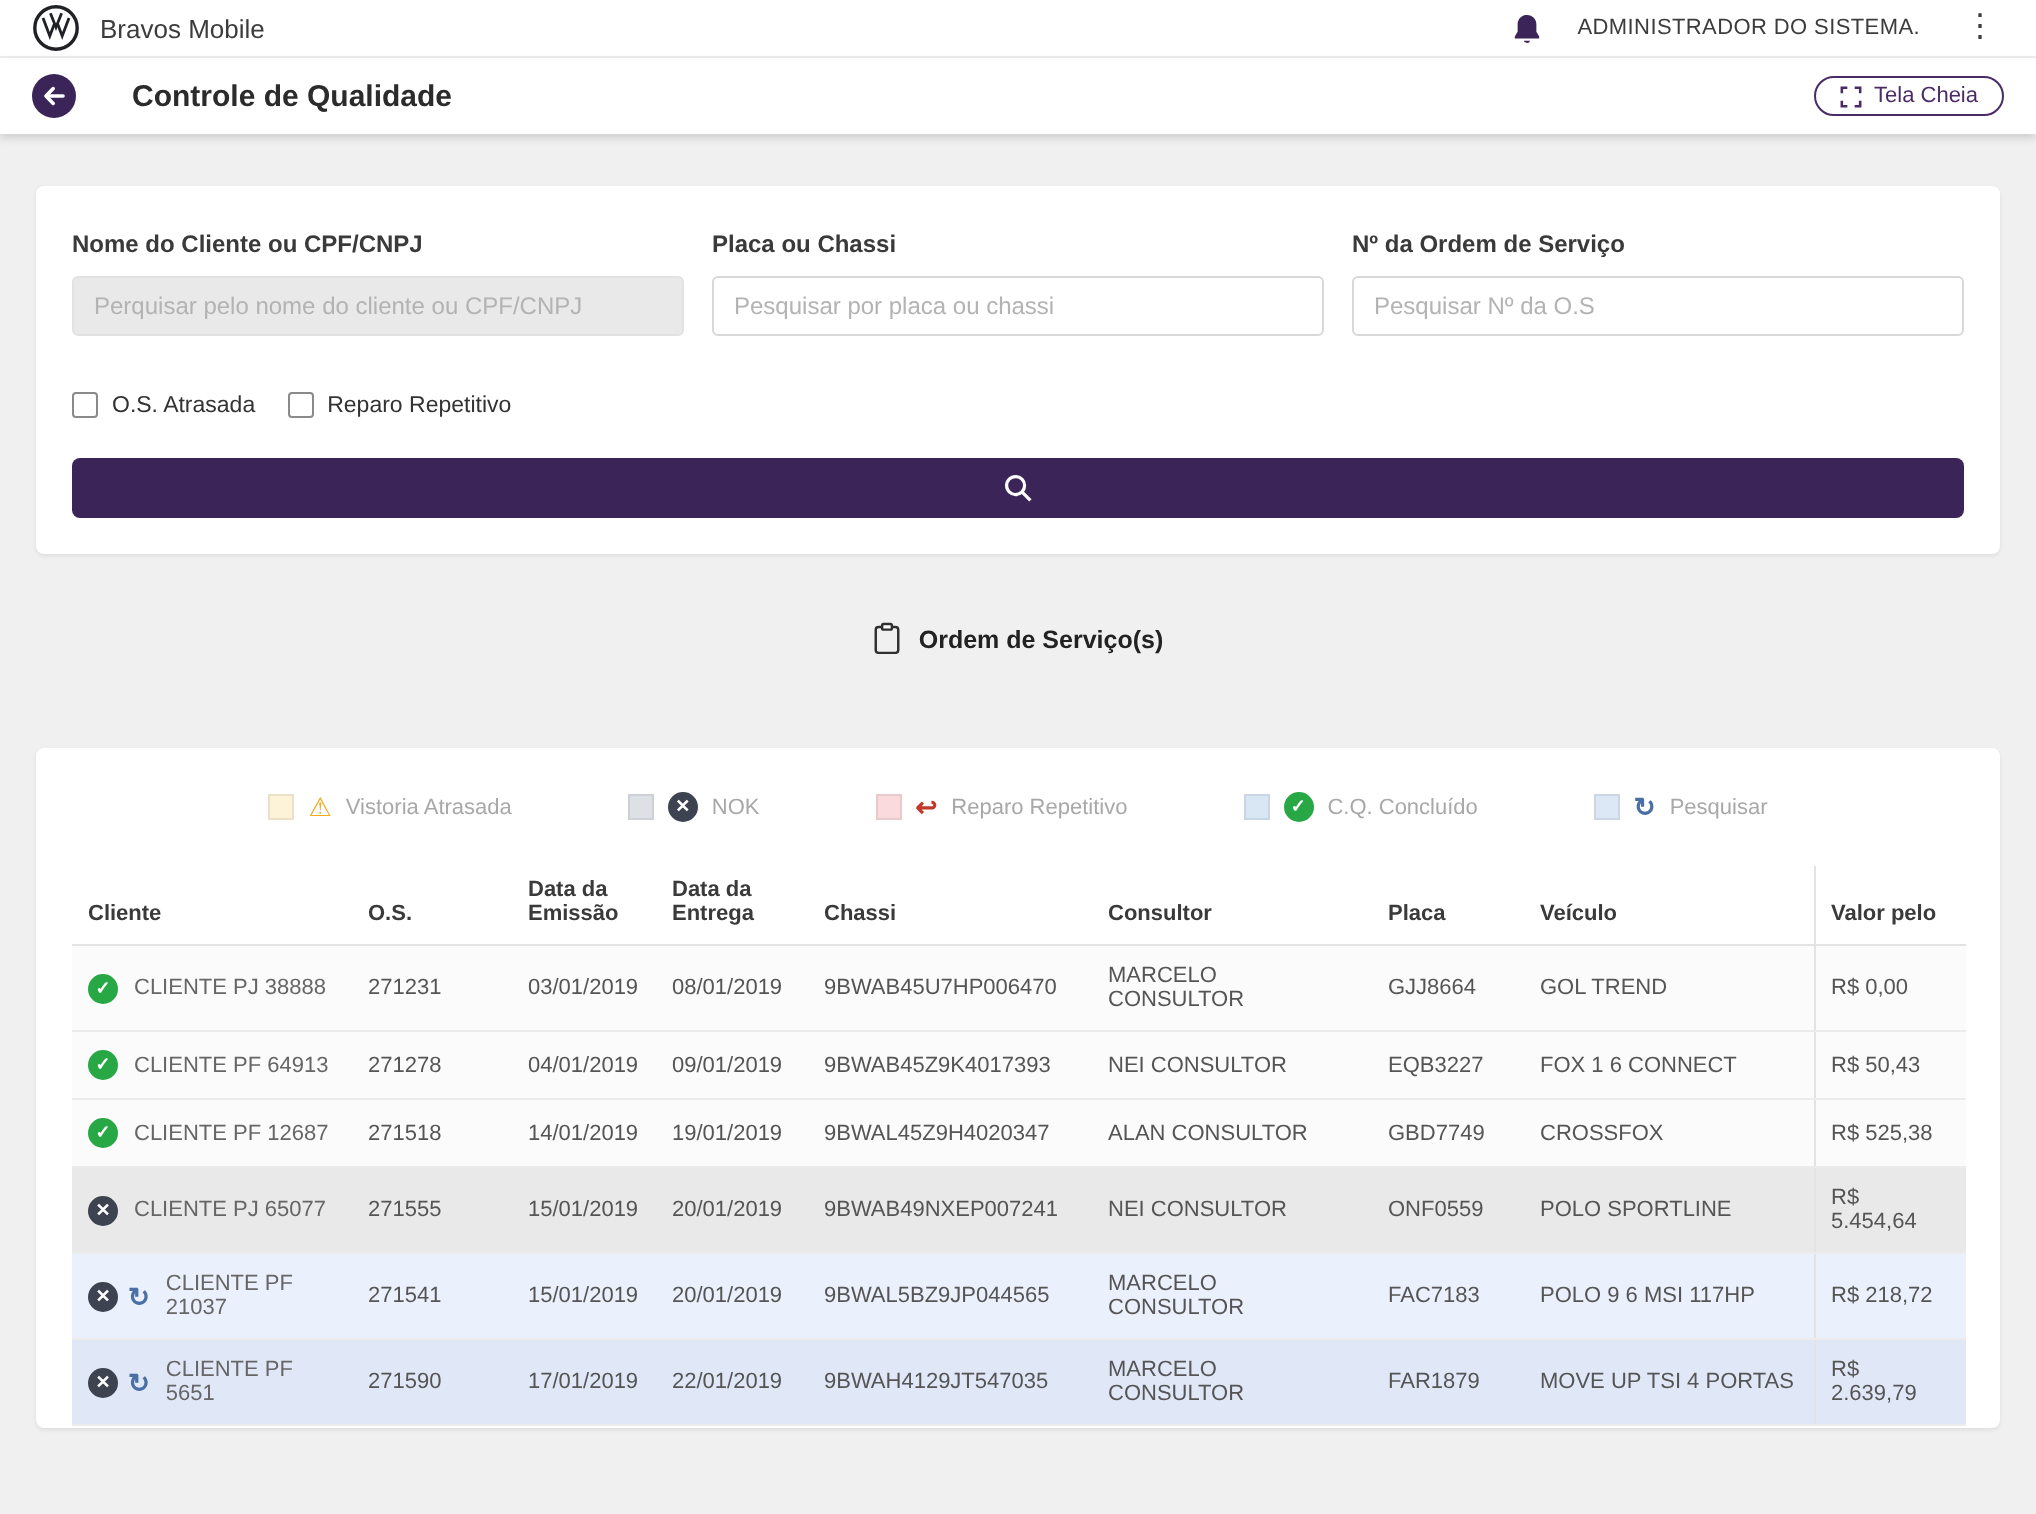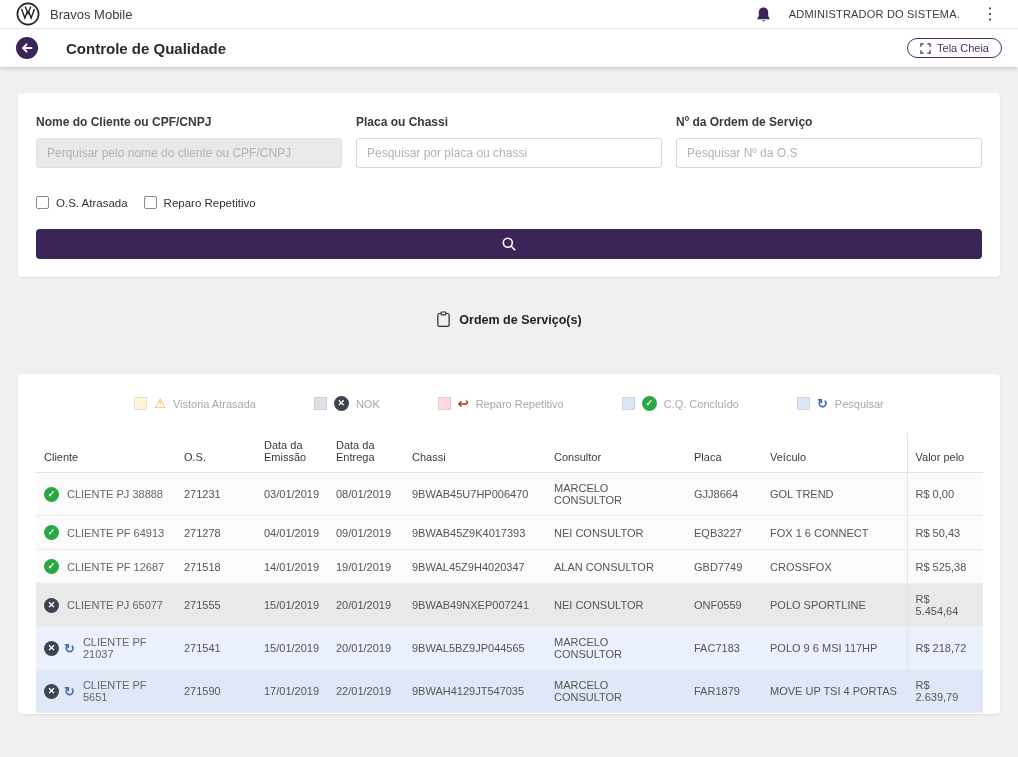--- a/index.html
+++ b/index.html
@@ -89,21 +89,21 @@
     padding: 10px 0 22px; font-size: 11px; color: #a8a8a8;
   }
   .legend-item { display: inline-flex; align-items: center; gap: 7px; }
   .swatch { width: 13px; height: 13px; border: 1px solid rgba(0,0,0,.07); display: inline-block; }
   .lg-warn  { color: #f0ad1e; font-size: 13px; }
   .lg-rep   { color: #c0392b; font-size: 13px; font-weight: bold; }
   .lg-retra { color: #4a6fa5; font-size: 13px; font-weight: bold; }
 
   table.orders { width: 100%; border-collapse: collapse; table-layout: fixed; font-size: 11px; }
   table.orders th {
-    text-align: left; font-weight: normal; color: #3a3a3a; font-size: 11px;
+    text-align: left; font-weight: bold; color: #3a3a3a; font-size: 11px;
     padding: 6px 8px 9px; border-bottom: 1px solid #e3e3e3; vertical-align: bottom;
   }
   table.orders td {
     padding: 9px 8px; border-bottom: 1px solid #ececec; color: #555;
     vertical-align: middle; overflow-wrap: break-word;
   }
   table.orders th:last-child, table.orders td:last-child { border-left: 1px solid #e3e3e3; }
   .col-cliente { width: 140px; } .col-os { width: 80px; } .col-emissao { width: 72px; }
   .col-entrega { width: 76px; } .col-chassi { width: 142px; } .col-consultor { width: 140px; }
   .col-placa { width: 76px; } .col-veiculo { width: 145px; } .col-valor { width: 76px; }

